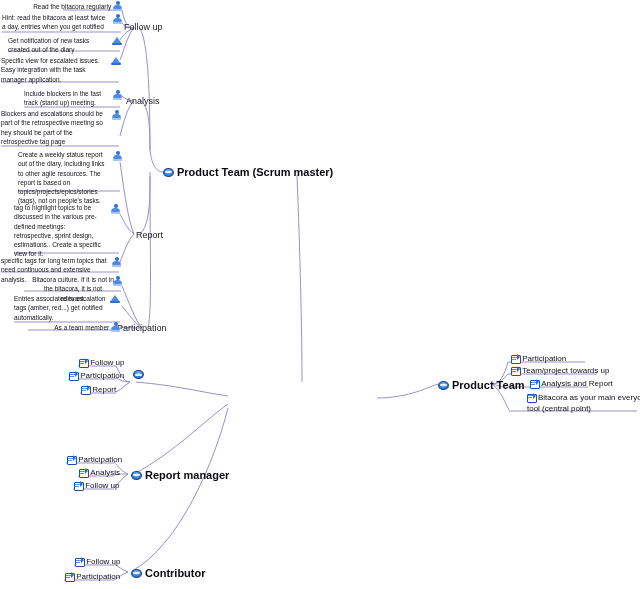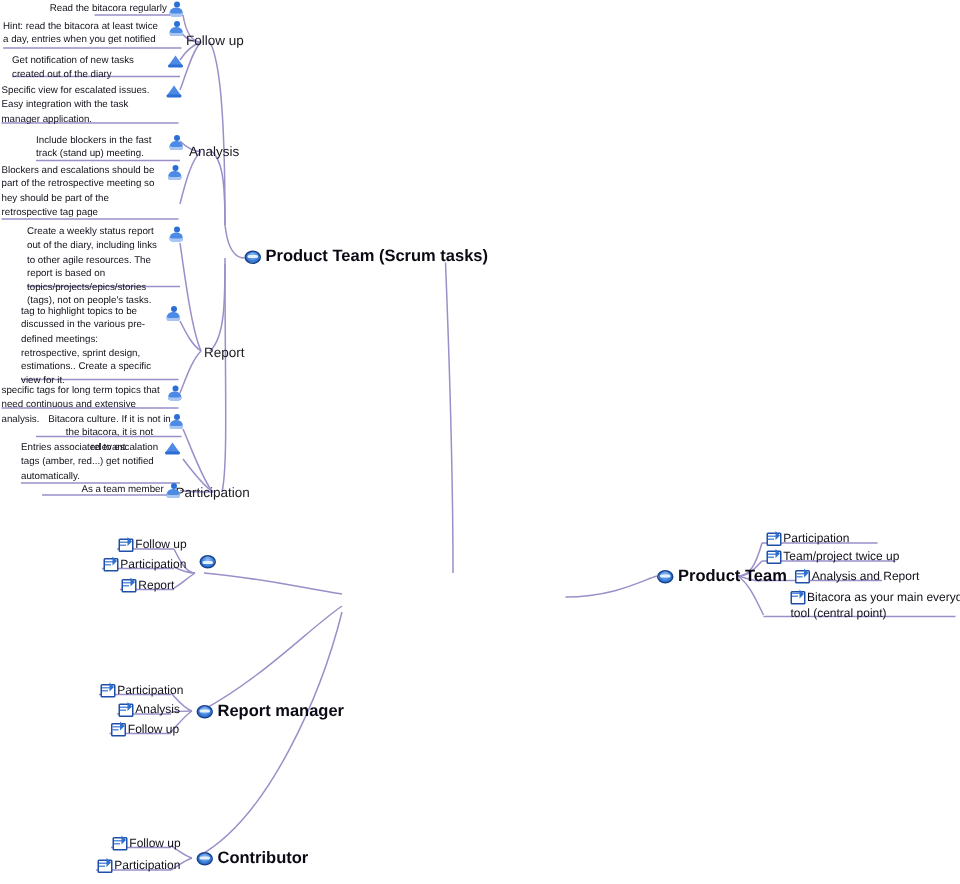--- a/index.html
+++ b/index.html
@@ -186,21 +186,21 @@
       <path d="M128,572 C122,574 118,578 114,580"></path>
       <path d="M74,565 L114,565"></path>
       <path d="M64,580 L114,580"></path>
     </g>
   </svg>
 
 
   <div class="node branch" style="left:163px;top:165px;">
     <span class="ico ico-round">
       <span class="oo"></span><span class="slit"></span>
-    </span><span class="lbl">Product Team (Scrum tasks)</span>
+    </span><span class="lbl">Product Team (Scrum master)</span>
   </div>
 
   <div class="node midlabel" style="left:124px;top:22px;">Follow up</div>
   <div class="node midlabel" style="left:126px;top:96px;">Analysis</div>
   <div class="node midlabel" style="left:136px;top:230px;">Report</div>
   <div class="node midlabel" style="left:117px;top:323px;">Participation</div>
 
   <div class="node leaf tright" style="left:10px;top:1px;width:112px;">
     <span class="ltxt">Read the bitacora regularly</span>
     <span class="ico ico-person"><span class="head"></span><span class="body"></span></span>
@@ -296,21 +296,21 @@
       <span class="oo"></span><span class="slit"></span>
     </span><span class="lbl">Product Team</span>
   </div>
 
   <div class="node item" style="left:511px;top:354px;">
     <span class="ico ico-note"><span class="sheet"></span><span class="bar"></span><span class="bar2"></span><span class="flag"></span></span>
     <span class="itxt">Participation</span>
   </div>
   <div class="node item" style="left:511px;top:366px;">
     <span class="ico ico-note"><span class="sheet"></span><span class="bar"></span><span class="bar2"></span><span class="flag"></span></span>
-    <span class="itxt">Team/project twice up</span>
+    <span class="itxt">Team/project towards up</span>
   </div>
   <div class="node item" style="left:530px;top:379px;">
     <span class="ico ico-note"><span class="sheet"></span><span class="bar"></span><span class="bar2"></span><span class="flag"></span></span>
     <span class="itxt">Analysis and Report</span>
   </div>
   <div class="node item" style="left:527px;top:392px;width:128px;white-space:normal;line-height:11px;">
     <span class="ico ico-note" style="float:left;margin-top:1px;margin-right:2px;">
         <span class="sheet"></span>
         <span class="bar"></span>
         <span class="bar2"></span>

